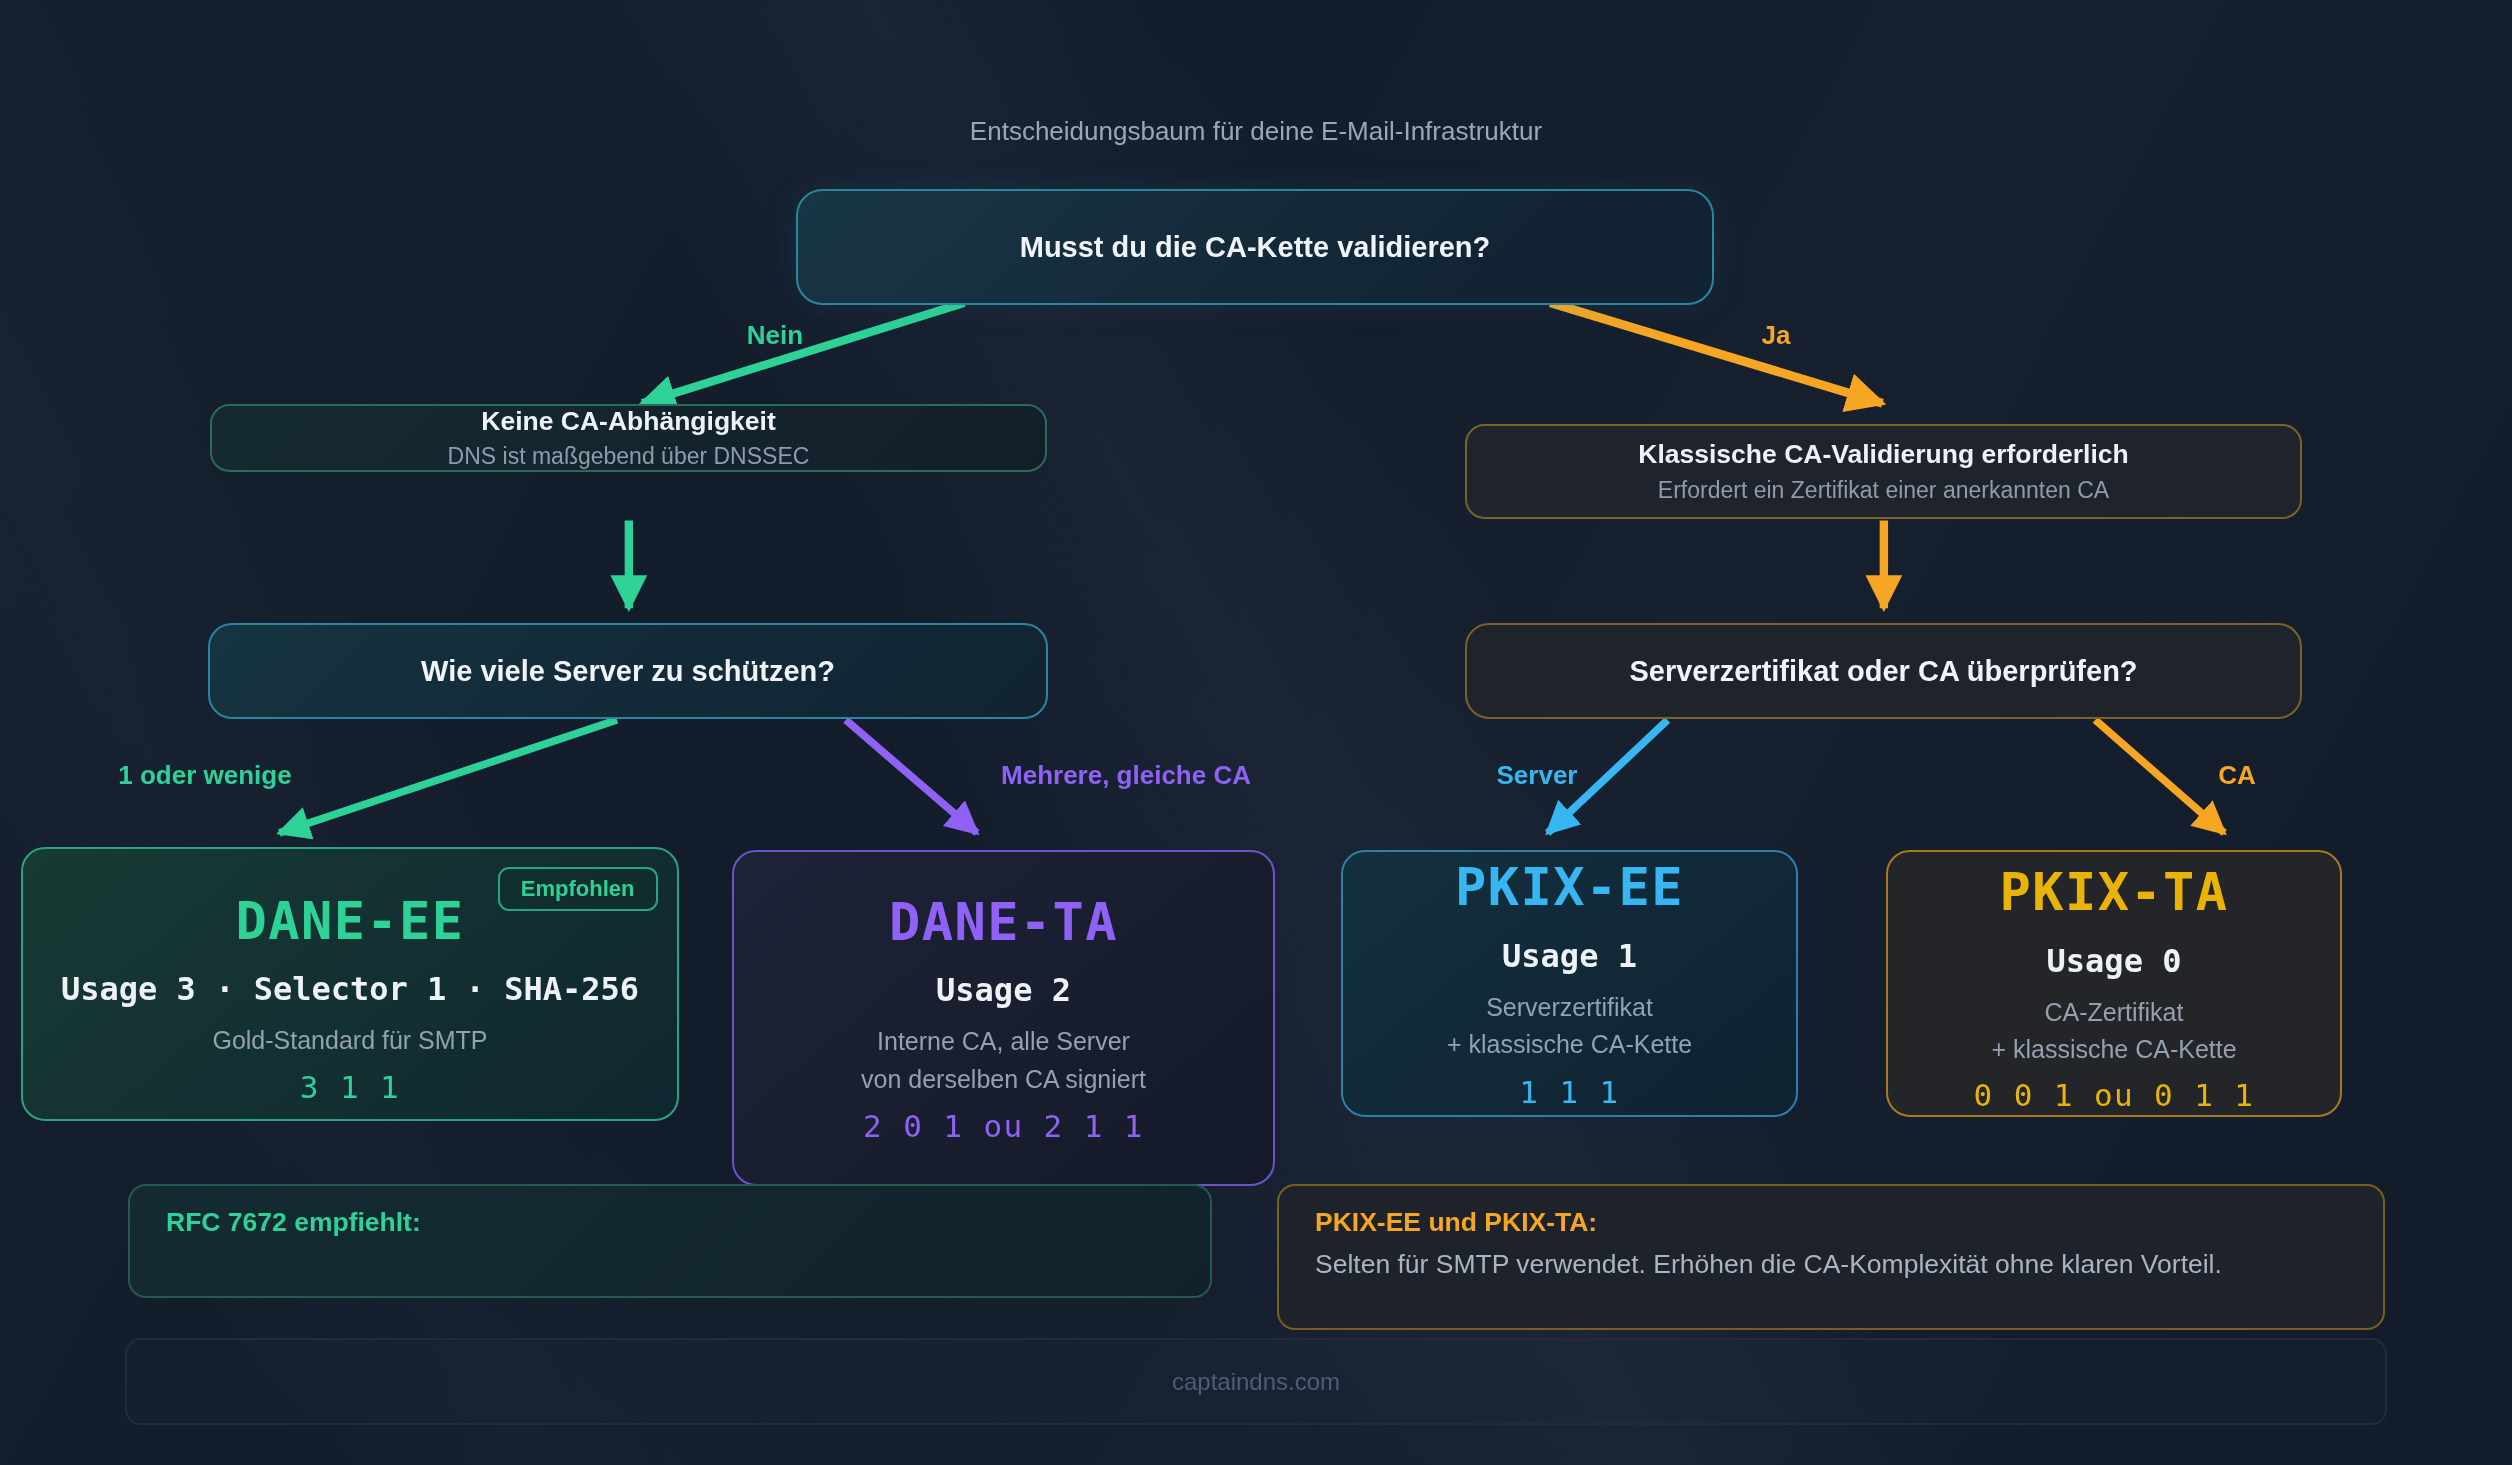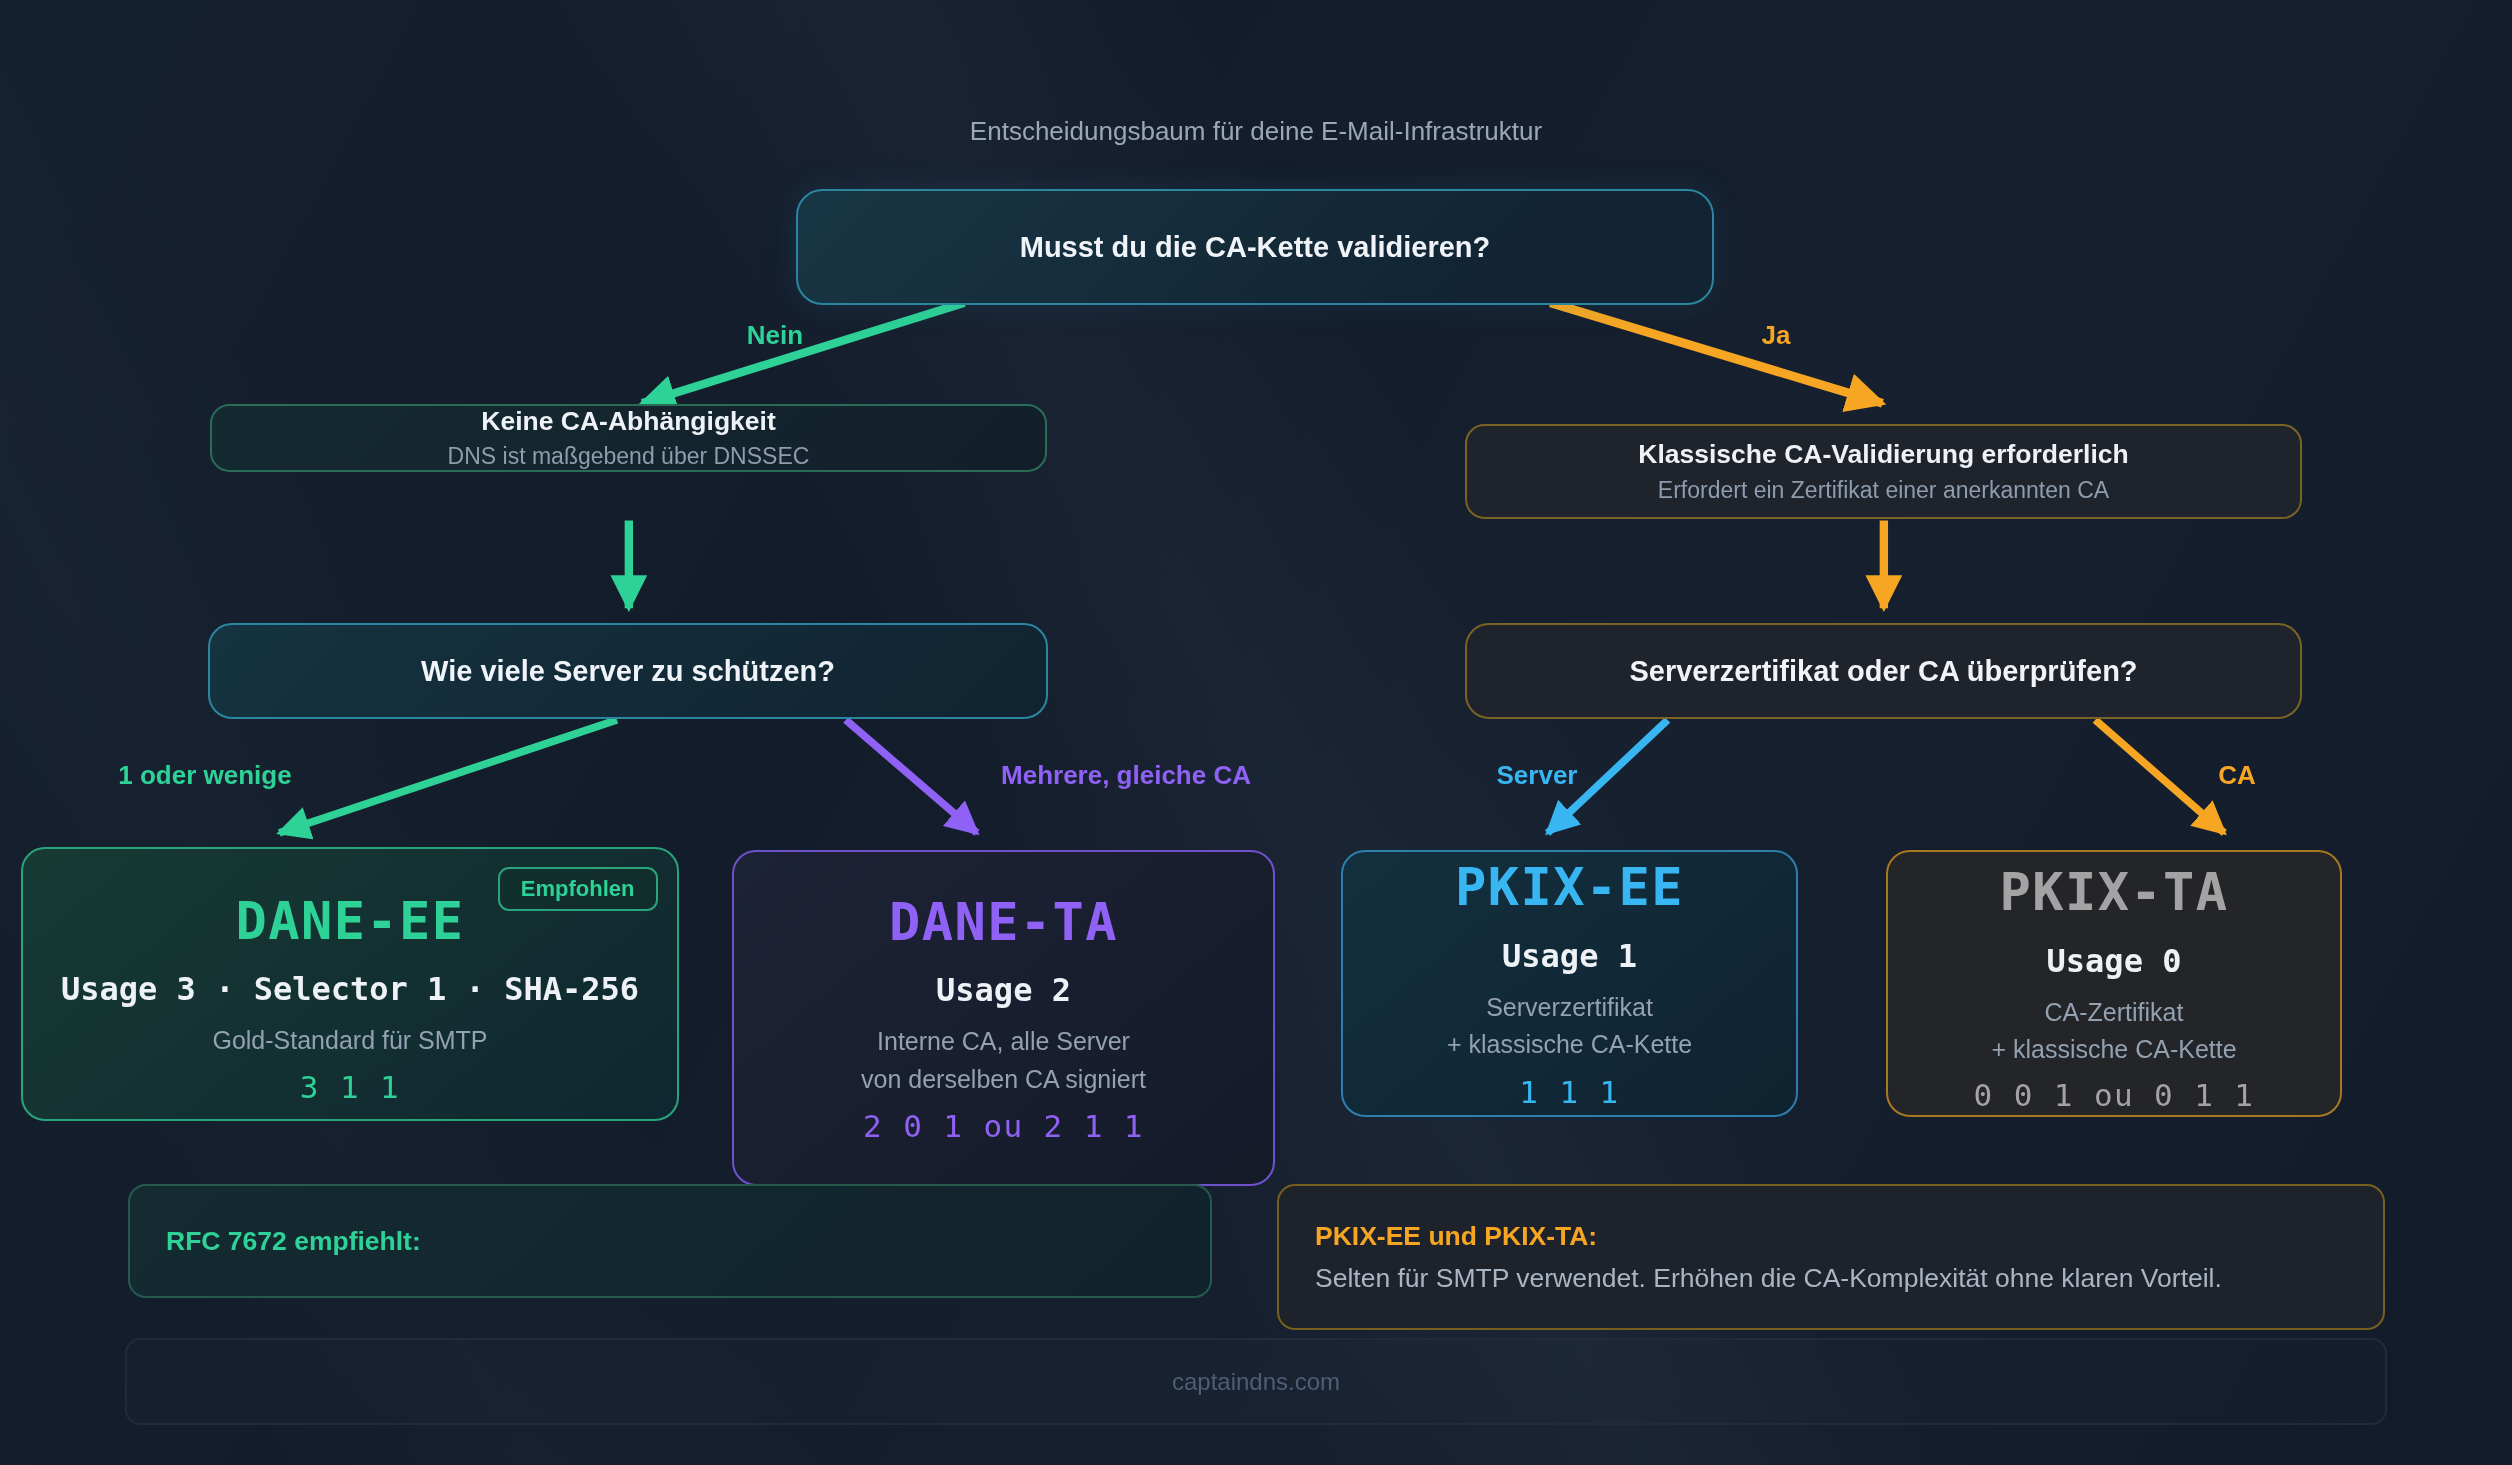--- a/index.html
+++ b/index.html
@@ -120,34 +120,34 @@
     border: 2.8px solid #2d7fae;
     background: linear-gradient(140deg, #13303f, #0f2230);
   }
   .card-pkix-ee .card-title, .card-pkix-ee .code { color: #38b6f2; }
 
   .card-pkix-ta {
     left: 1886px; top: 850px; width: 456px; height: 267px;
     border: 2.8px solid #a8791f;
     background: #232529;
   }
-  .card-pkix-ta .card-title, .card-pkix-ta .code { color: #a3a3a3; margin-top: 8px; }
+  .card-pkix-ta .card-title, .card-pkix-ta .code { color: #eab308; margin-top: 8px; }
 
   .badge {
     position: absolute; top: 18px; right: 19.5px;
     border: 2.1px solid #2aa47d; color: #2ed196;
     background: rgba(17, 48, 41, 0.55);
     border-radius: 11px; padding: 7px 21px;
     font-size: 22px; font-weight: 600;
   }
 
   .note {
     position: absolute; box-sizing: border-box; border-radius: 18px;
     padding: 21px 36px; display: flex; flex-direction: column;
-    justify-content: center; gap: 11px; text-align: left;
+    justify-content: flex-start; gap: 11px; text-align: left;
   }
   .note-left {
     left: 128px; top: 1184px; width: 1084px; height: 114px;
     border: 2.1px solid #265a4c;
     background: linear-gradient(135deg, #142b31, #11222c);
   }
   .note-left .nh { color: #2ed196; font-size: 26.5px; font-weight: 700; }
   .note-left .nb { color: #edf1f6; font-size: 26.5px; }
   .note-right {
     left: 1277px; top: 1184px; width: 1108px; height: 146px;

